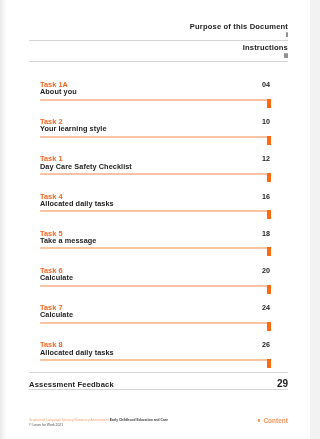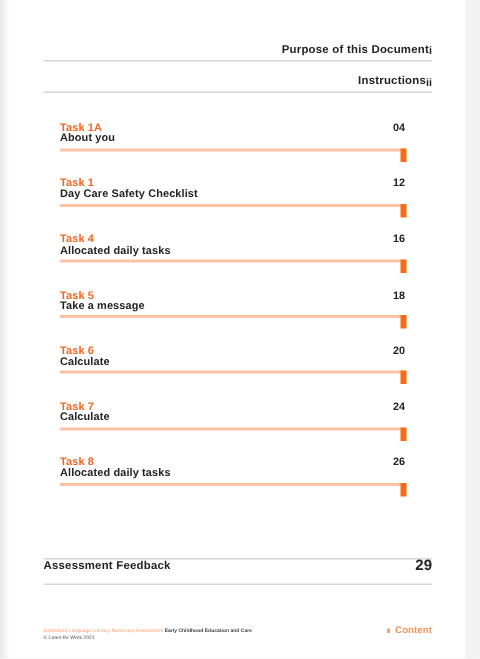--- a/index.html
+++ b/index.html
@@ -46,21 +46,22 @@
   .front-matter {
     margin-top: 23px;
   }
   .fm-row {
     position: relative;
     border-bottom: 1px solid #d6d6d6;
     padding: 0 0 3px 0;
     height: 14px;
     display: flex;
     align-items: flex-end;
-    justify-content: flex-end;
+    justify-content: flex-start;
+    flex-direction: column;
   }
   .fm-row + .fm-row {
     margin-top: 3px;
   }
   .fm-title {
     font-size: 7.6px;
     font-weight: bold;
     color: #232323;
     letter-spacing: 0.02em;
     line-height: 1;
@@ -143,21 +144,21 @@
     left: 29px;
     right: 22px;
     top: 372px;
   }
   .feedback-row {
     position: relative;
     border-top: 1px solid #d6d6d6;
     border-bottom: 1px solid #d6d6d6;
     height: 16px;
     display: flex;
-    align-items: flex-start;
+    align-items: flex-end;
     justify-content: space-between;
   }
   .feedback-title {
     font-size: 7.6px;
     font-weight: bold;
     color: #232323;
     letter-spacing: 0.02em;
     line-height: 1;
   }
   .feedback-page {
@@ -248,20 +249,32 @@
             <span class="task-title">About you</span>
           </span>
           <span class="task-page">04</span>
         </div>
         <div class="task-rule">
           <span class="task-rule-cap"></span>
         </div>
       </div>
 
 
+      <div class="task-row">
+        <div class="task-head">
+          <span class="task-label-wrap">
+            <span class="task-tag">Task 2</span>
+            <span class="task-title">Your learning style</span>
+          </span>
+          <span class="task-page">10</span>
+        </div>
+        <div class="task-rule">
+          <span class="task-rule-cap"></span>
+        </div>
+      </div>
 
       <div class="task-row">
         <div class="task-head">
           <span class="task-label-wrap">
             <span class="task-tag">Task 1</span>
             <span class="task-title">Day Care Safety Checklist</span>
           </span>
           <span class="task-page">12</span>
         </div>
         <div class="task-rule">

